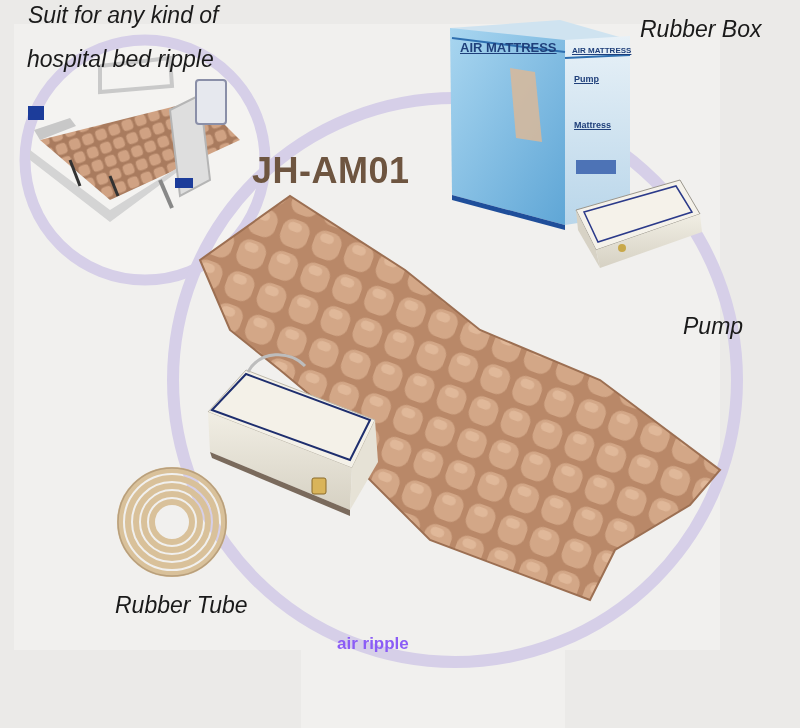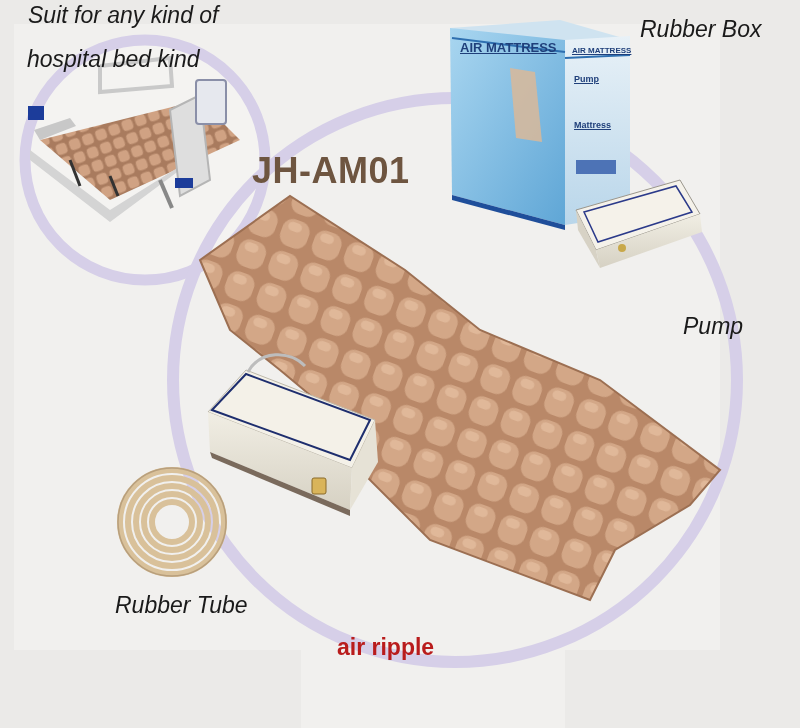--- a/index.html
+++ b/index.html
@@ -7,21 +7,21 @@
   .panel{position:absolute;left:14px;top:24px;width:706px;height:626px;background:#f1f0ee;}
   .panel-bottom{position:absolute;left:301px;top:600px;width:264px;height:128px;background:#f1f0ee;}
   svg.bg{position:absolute;left:0;top:0;}
   .label{position:absolute;font-style:italic;color:#1a1a1a;font-size:23px;white-space:nowrap;}
   #lbl-suit1{left:28px;top:2px;}
   #lbl-suit2{left:27px;top:46px;}
   #lbl-colorbox{left:640px;top:16px;}
   #lbl-pump{left:683px;top:313px;}
   #lbl-tube{left:115px;top:592px;}
   #model{position:absolute;left:252px;top:150px;font-size:36px;font-weight:bold;color:#6e5540;letter-spacing:0.5px;}
-  #tag{position:absolute;left:337px;top:634px;font-size:23px;font-weight:bold;color:#b91c1c;}
+  #tag{position:absolute;left:337px;top:634px;font-size:17px;font-weight:bold;color:#8b5cf6;}
   .box-title{position:absolute;font-family:"Liberation Sans",sans-serif;font-weight:bold;color:#1f3f7a;text-decoration:underline;}
 </style>
 </head>
 <body>
 
 <div class="panel"></div>
 <div class="panel-bottom"></div>
 
 <svg class="bg" width="800" height="728" viewBox="0 0 800 728">
   <defs>
@@ -110,18 +110,18 @@
   </g>
   <circle cx="172" cy="522" r="13" fill="#f1f0ee"></circle>
 </svg>
 
 <div class="box-title" style="left:460px;top:40px;font-size:13px;">AIR MATTRESS</div>
 <div class="box-title" style="left:572px;top:46px;font-size:8px;">AIR MATTRESS</div>
 <div class="box-title" style="left:574px;top:74px;font-size:9px;">Pump</div>
 <div class="box-title" style="left:574px;top:120px;font-size:9px;">Mattress</div>
 
 <div class="label" id="lbl-suit1">Suit for any kind of</div>
-<div class="label" id="lbl-suit2">hospital bed kind</div>
+<div class="label" id="lbl-suit2">hospital bed ripple</div>
 <div class="label" id="lbl-colorbox">Rubber Box</div>
 <div class="label" id="lbl-pump">Pump</div>
 <div class="label" id="lbl-tube">Rubber Tube</div>
 <div id="model">JH-AM01</div>
 <div id="tag">air ripple</div>
 
 </body></html>

